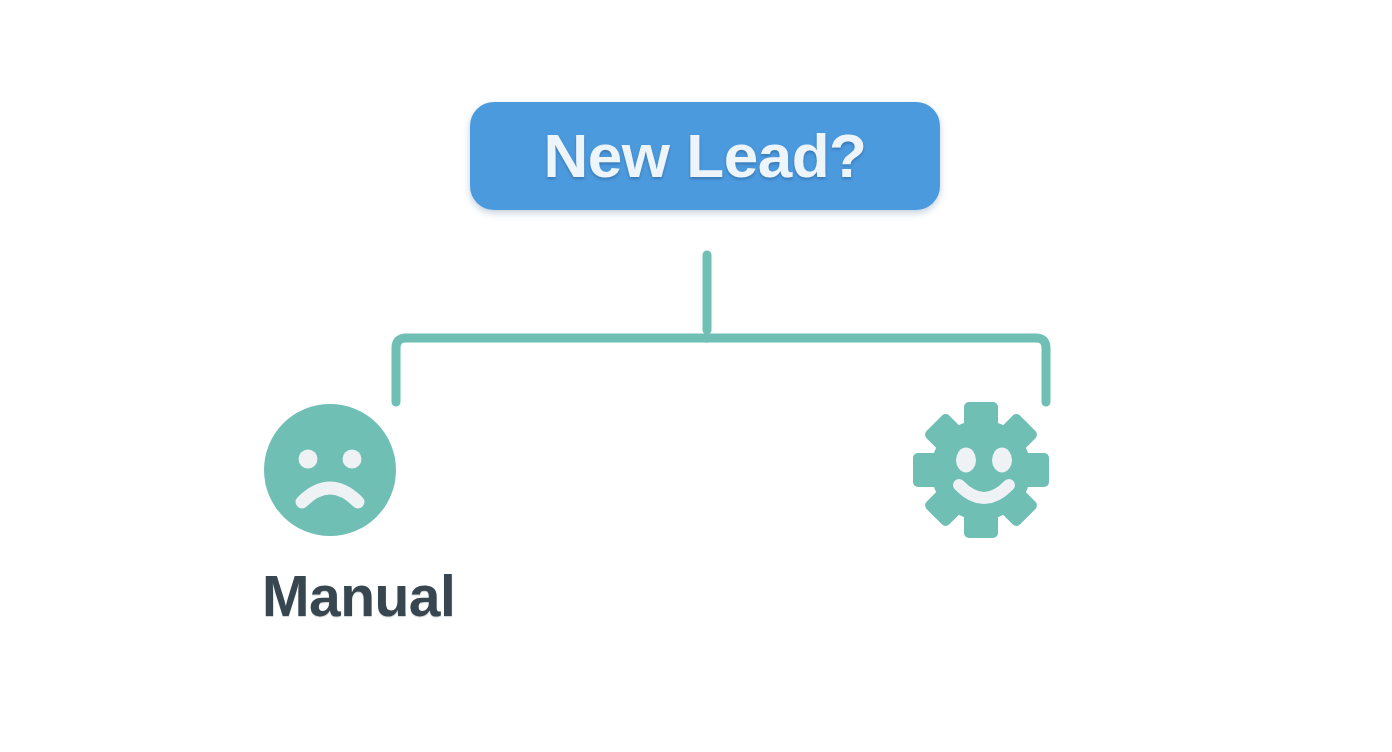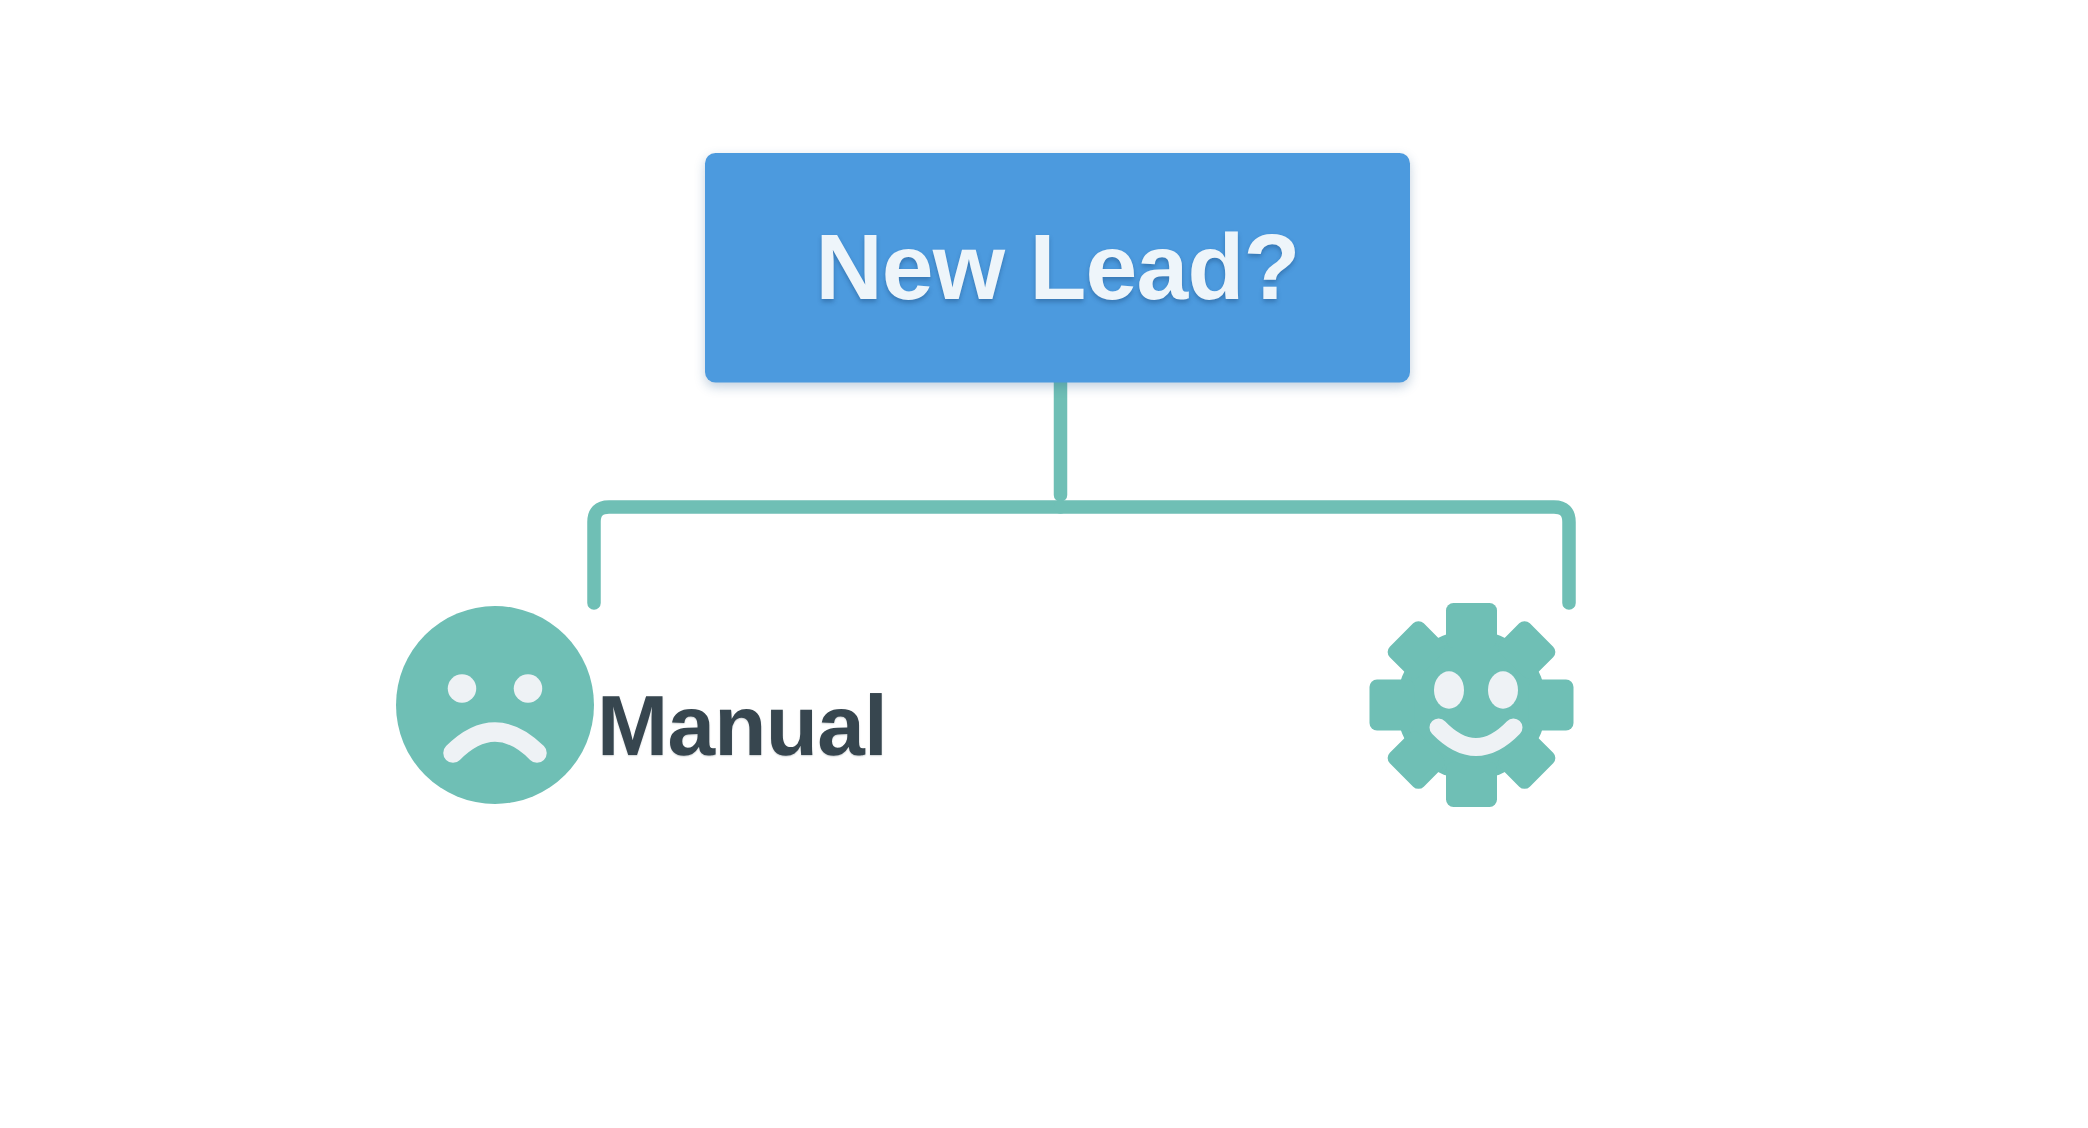--- a/index.html
+++ b/index.html
@@ -24,43 +24,43 @@
     top: 0;
     width: 1392px;
     height: 752px;
     pointer-events: none;
   }
   .root-node {
     position: absolute;
     left: 470px;
     top: 102px;
     width: 470px;
-    height: 153px;
+    height: 108px;
     background: #4c9ade;
-    border-radius: 7px;
+    border-radius: 24px;
     box-shadow: 0 3px 7px rgba(40, 90, 140, 0.28);
     display: flex;
     align-items: center;
     justify-content: center;
     z-index: 3;
   }
   .root-node-label {
     font-size: 62px;
     font-weight: bold;
     color: #eef5fa;
     letter-spacing: -0.5px;
     text-shadow: 0 2px 3px rgba(30, 80, 130, 0.45);
     line-height: 1;
     white-space: nowrap;
   }
   .branch {
     position: absolute;
     display: flex;
-    flex-direction: row;
-    align-items: center;
+    flex-direction: column;
+    align-items: flex-start;
     z-index: 3;
   }
   .branch-left  { left: 262px; top: 400px; width: 270px; }
   .branch-right { left: 910px; top: 400px; width: 280px; }
   .branch-icon {
     height: 140px;
     display: flex;
     align-items: center;
     justify-content: center;
   }

